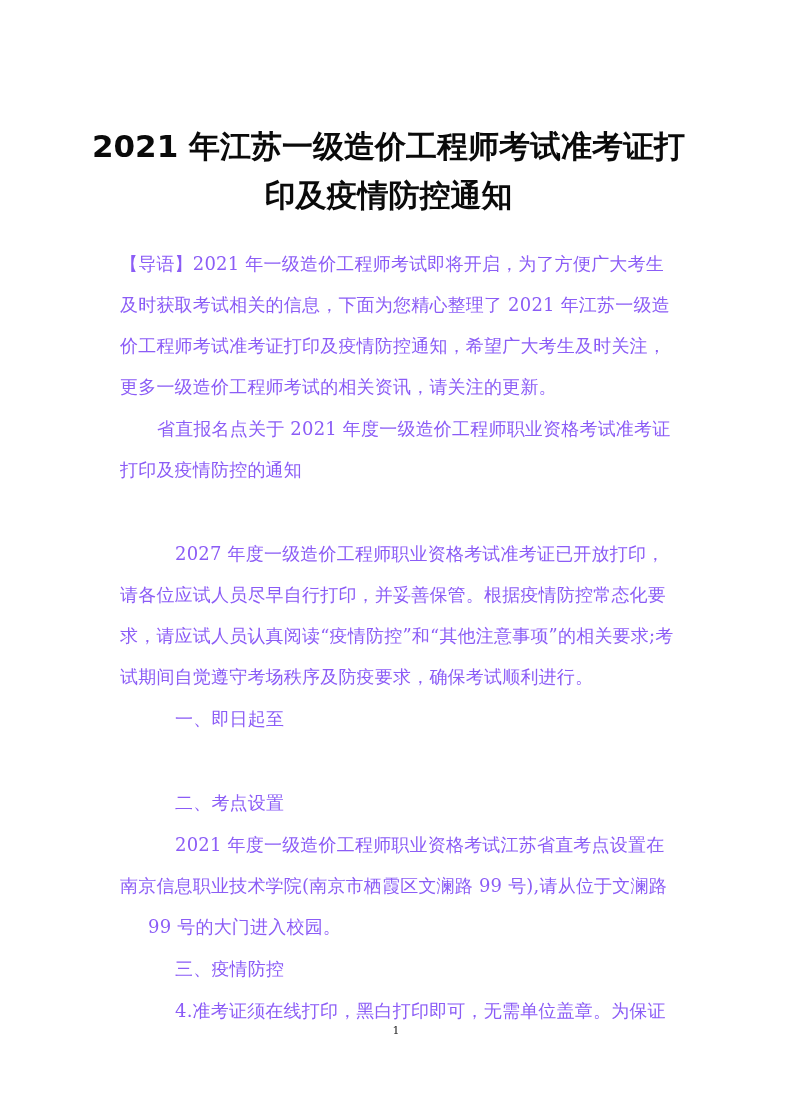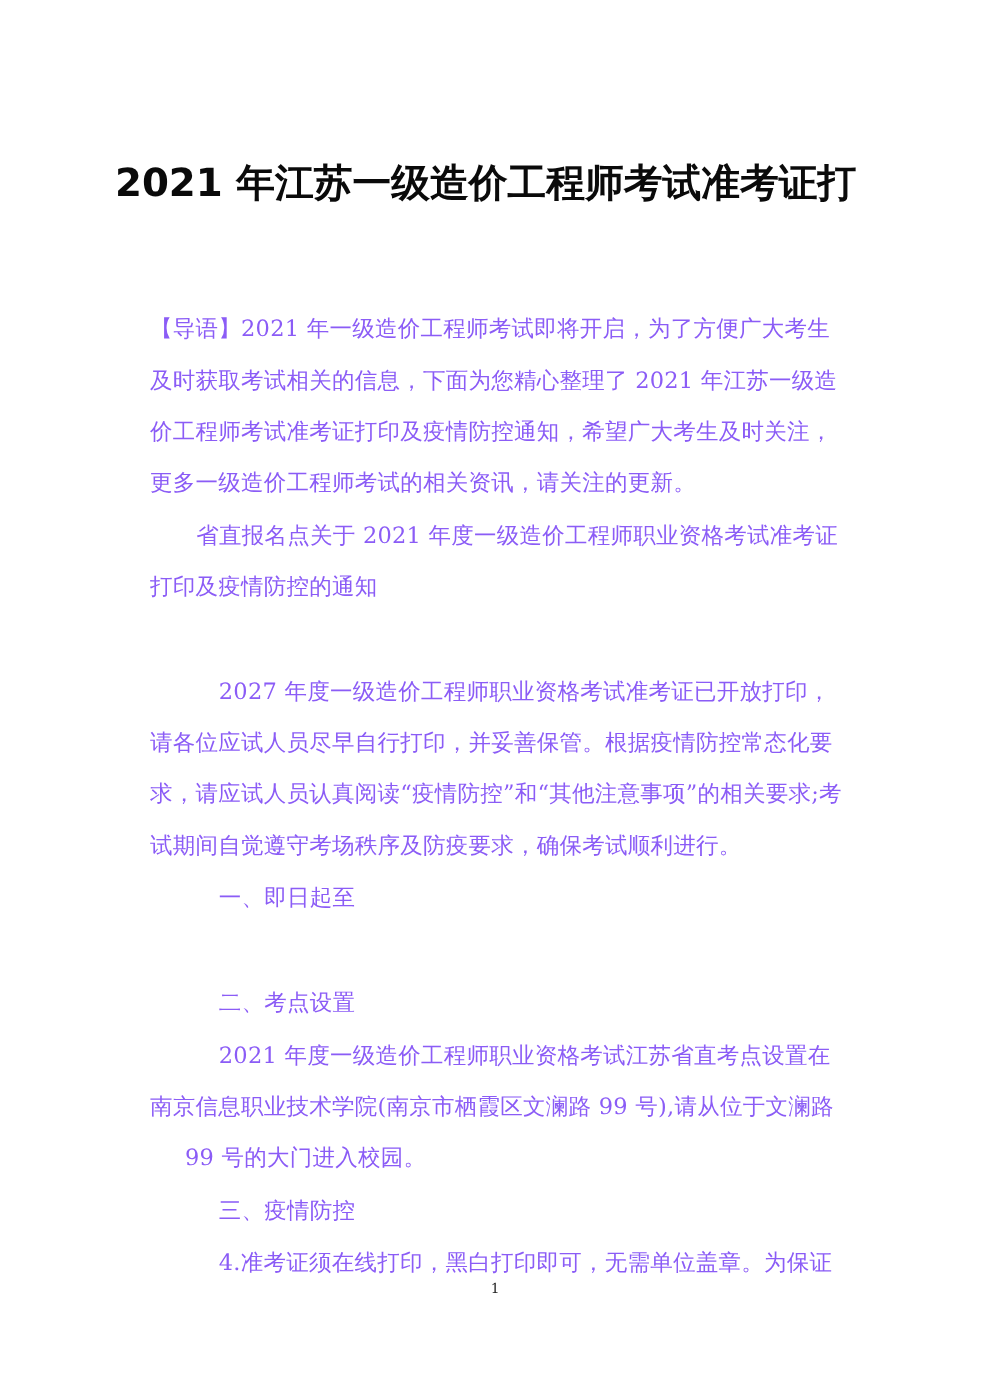--- a/index.html
+++ b/index.html
@@ -55,20 +55,21 @@
       font-family: "DejaVu Serif", serif;
       color: #222;
     }
   </style>
 </head>
 <body>
 
 <div class="page">
 
   <div class="title-line" style="top:126px;">2021 年江苏一级造价工程师考试准考证打</div>
+  <div class="title-line" style="top:175px;">印及疫情防控通知</div>
 
   <div>
     <div class="line l0" style="top:252px;">【导语】2021 年一级造价工程师考试即将开启，为了方便广大考生</div>
     <div class="line l0" style="top:293px;">及时获取考试相关的信息，下面为您精心整理了 2021 年江苏一级造</div>
     <div class="line l0" style="top:334px;">价工程师考试准考证打印及疫情防控通知，希望广大考生及时关注，</div>
     <div class="line l0" style="top:375px;">更多一级造价工程师考试的相关资讯，请关注的更新。</div>
   </div>
 
   <div>
     <div class="line l1" style="top:417px;">省直报名点关于 2021 年度一级造价工程师职业资格考试准考证</div>

